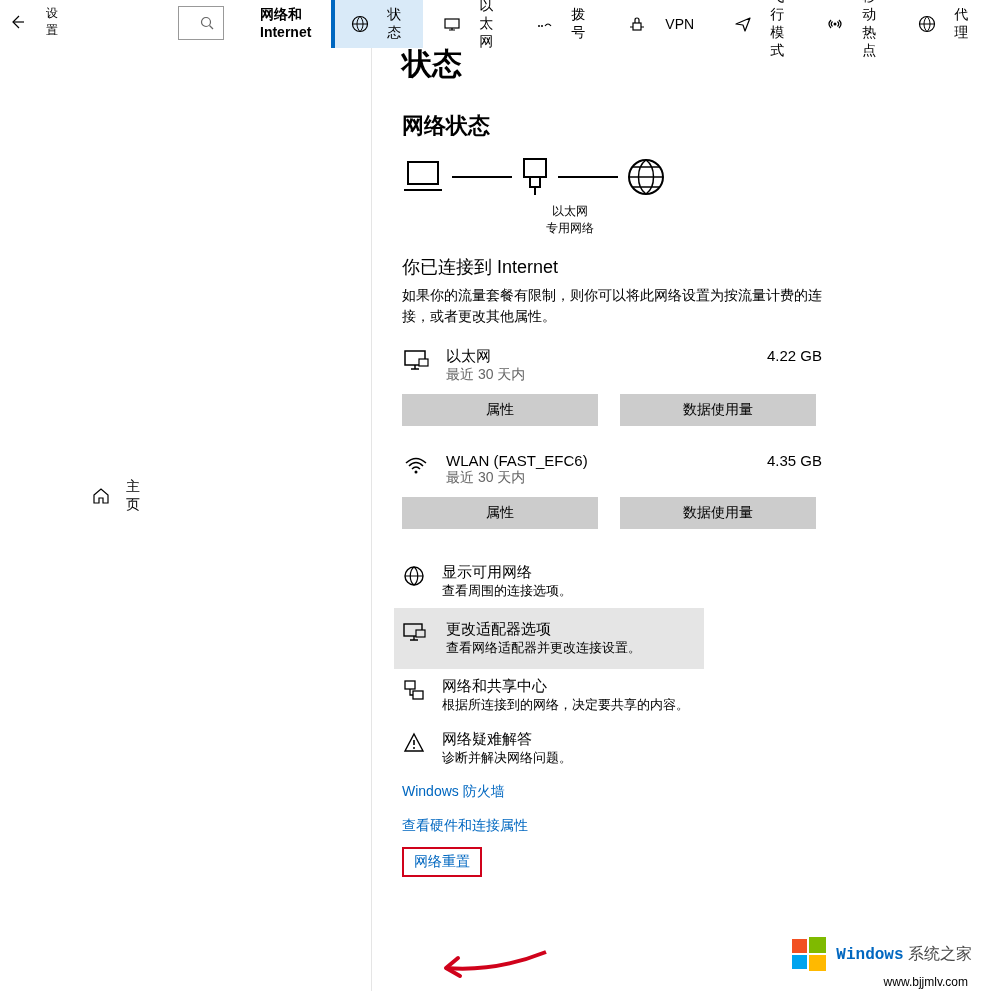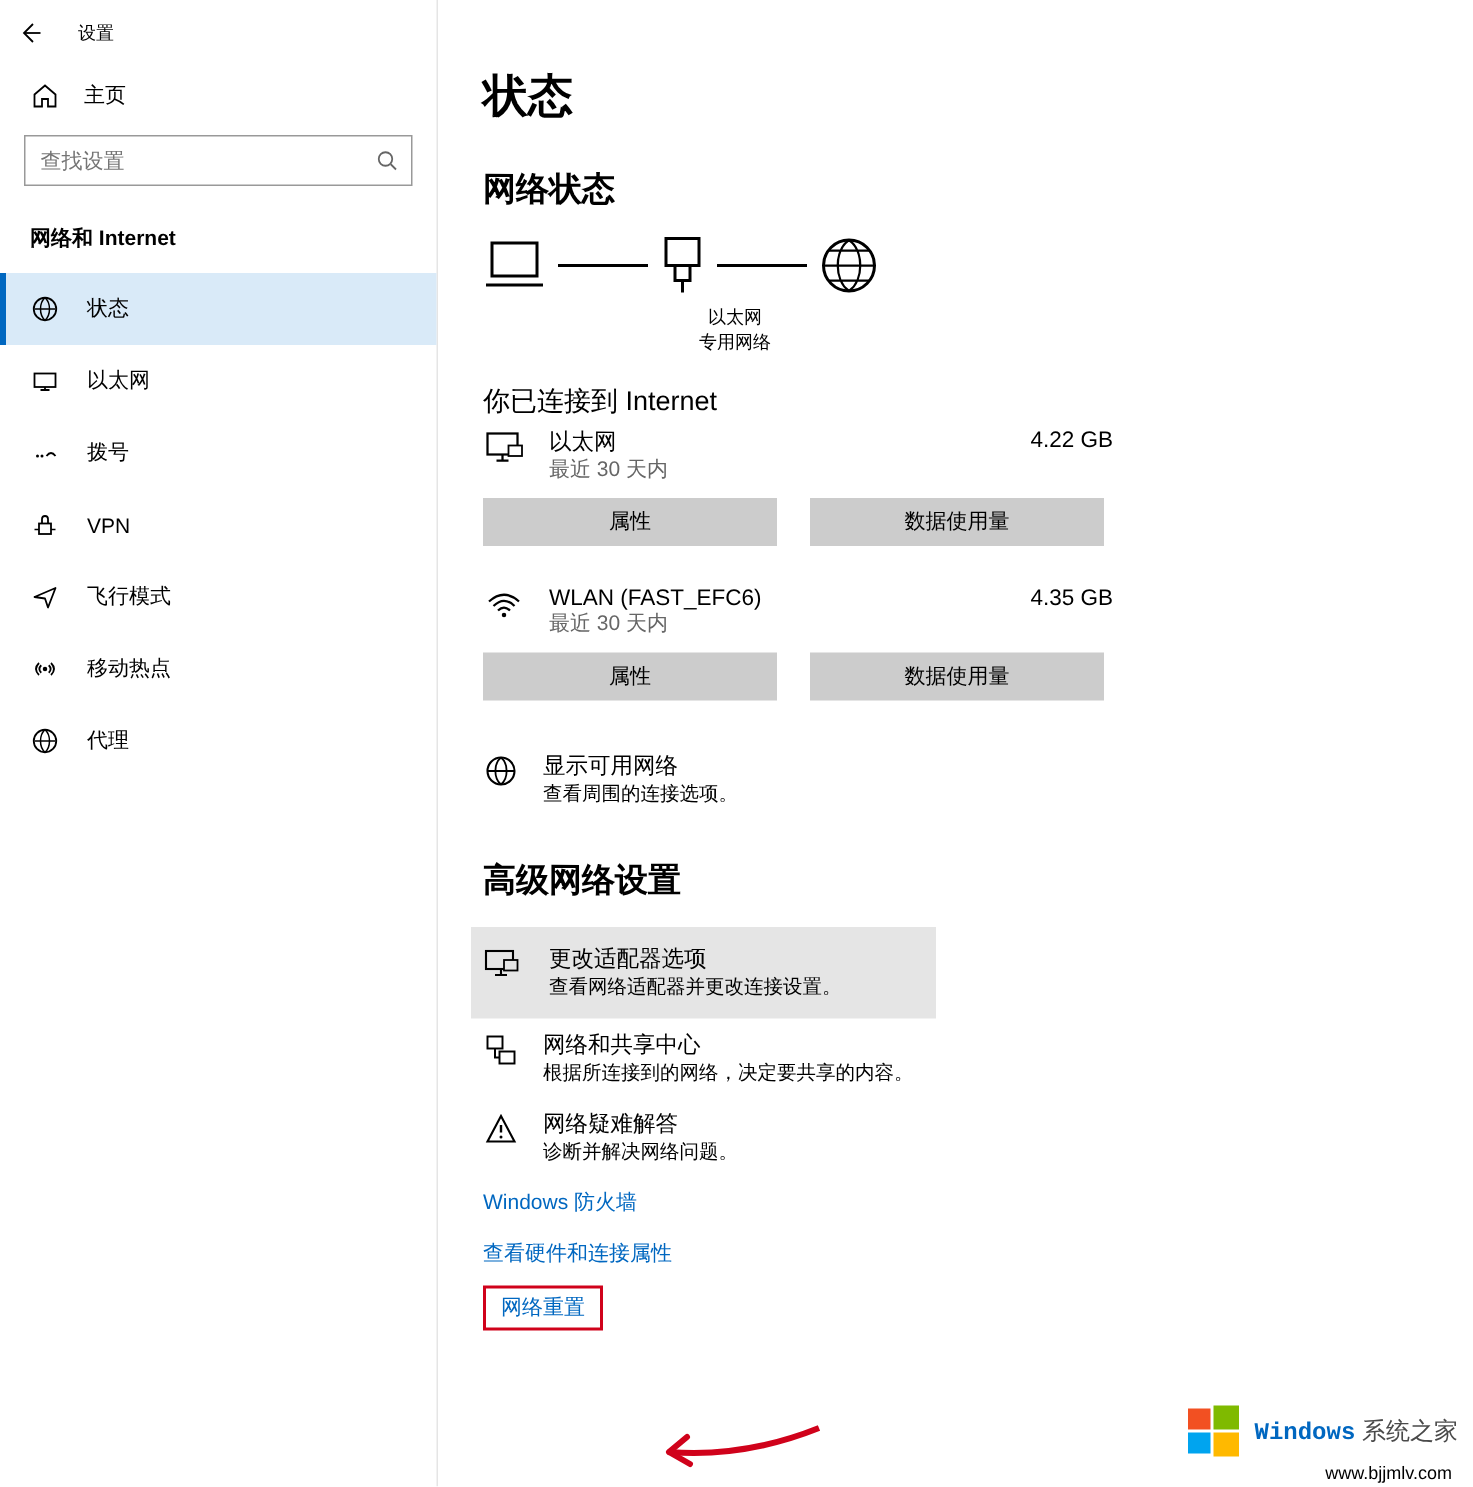--- a/index.html
+++ b/index.html
@@ -10,25 +10,25 @@
     background: #fff;
     width: 982px;
     height: 991px;
     overflow: hidden;
     position: relative;
   }
   .app { display: flex; height: 100%; }
 
   
   .sidebar {
-    width: 292px;
+    width: 372px;
     background: #fff;
     border-right: 1px solid #e5e5e5;
     display: flex;
-    flex-direction: column;
+    flex-direction: row;
   }
   .titlebar {
     display: flex;
     align-items: center;
     height: 44px;
     padding: 0 8px;
     gap: 20px;
   }
   .titlebar .back-btn {
     width: 24px; height: 24px;
@@ -351,20 +351,21 @@
             <path d="M3 20 H37 M20 3 C10 10 10 30 20 37 M20 3 C30 10 30 30 20 37 M6 10 H34 M6 30 H34" fill="none" stroke="#000" stroke-width="1.5"></path>
           </svg>
         </span>
     </div>
     <div class="diagram-labels">
       <div>以太网</div>
       <div>专用网络</div>
     </div>
 
     <div class="connected-heading">你已连接到 Internet</div>
+    <div class="desc-text">如果你的流量套餐有限制，则你可以将此网络设置为按流量计费的连接，或者更改其他属性。</div>
 
     <div class="conn-row">
       <span class="icon-slot">
           <svg width="26" height="24" viewBox="0 0 26 24">
             <rect x="2" y="2" width="20" height="14" fill="none" stroke="#000" stroke-width="1.5"></rect>
             <path d="M8 20 H16 M12 16 V20" stroke="#000" stroke-width="1.5"></path>
             <rect x="16" y="10" width="9" height="7" fill="#fff" stroke="#000" stroke-width="1.2"></rect>
           </svg>
         </span>
       <div class="conn-info">
@@ -402,21 +403,20 @@
             <circle cx="11" cy="11" r="9" fill="none" stroke="#000" stroke-width="1.4"></circle>
             <path d="M2 11 H20 M11 2 C6 6 6 16 11 20 M11 2 C16 6 16 16 11 20" fill="none" stroke="#000" stroke-width="1.2"></path>
           </svg>
         </span>
       <div>
         <div class="link-title">显示可用网络</div>
         <div class="link-sub">查看周围的连接选项。</div>
       </div>
     </div>
 
-    <h2 class="section-title" style="margin-top:26px;">高级网络设置</h2>
 
     <div class="link-row hovered">
       <span class="icon-slot">
           <svg width="24" height="22" viewBox="0 0 24 22">
             <rect x="2" y="2" width="18" height="12" fill="none" stroke="#000" stroke-width="1.4"></rect>
             <path d="M8 18 H16 M12 14 V18" stroke="#000" stroke-width="1.4"></path>
             <rect x="14" y="8" width="9" height="7" fill="#e5e5e5" stroke="#000" stroke-width="1.2"></rect>
           </svg>
         </span>
       <div>

